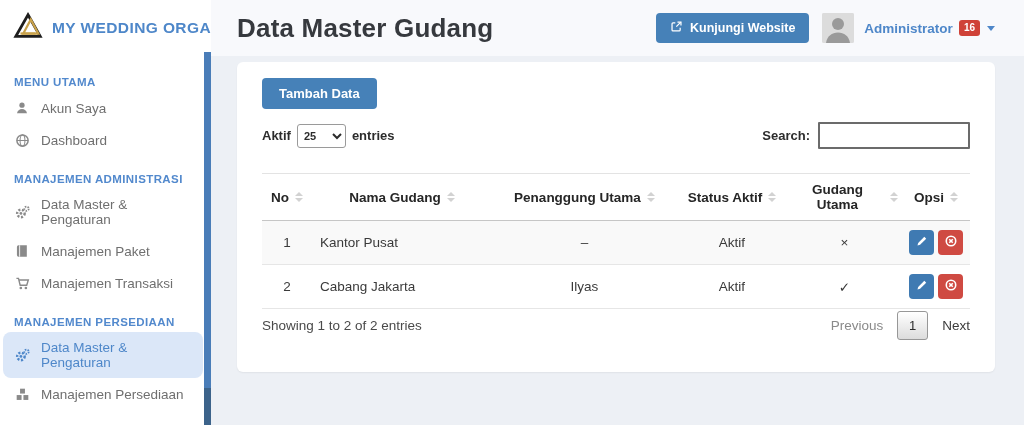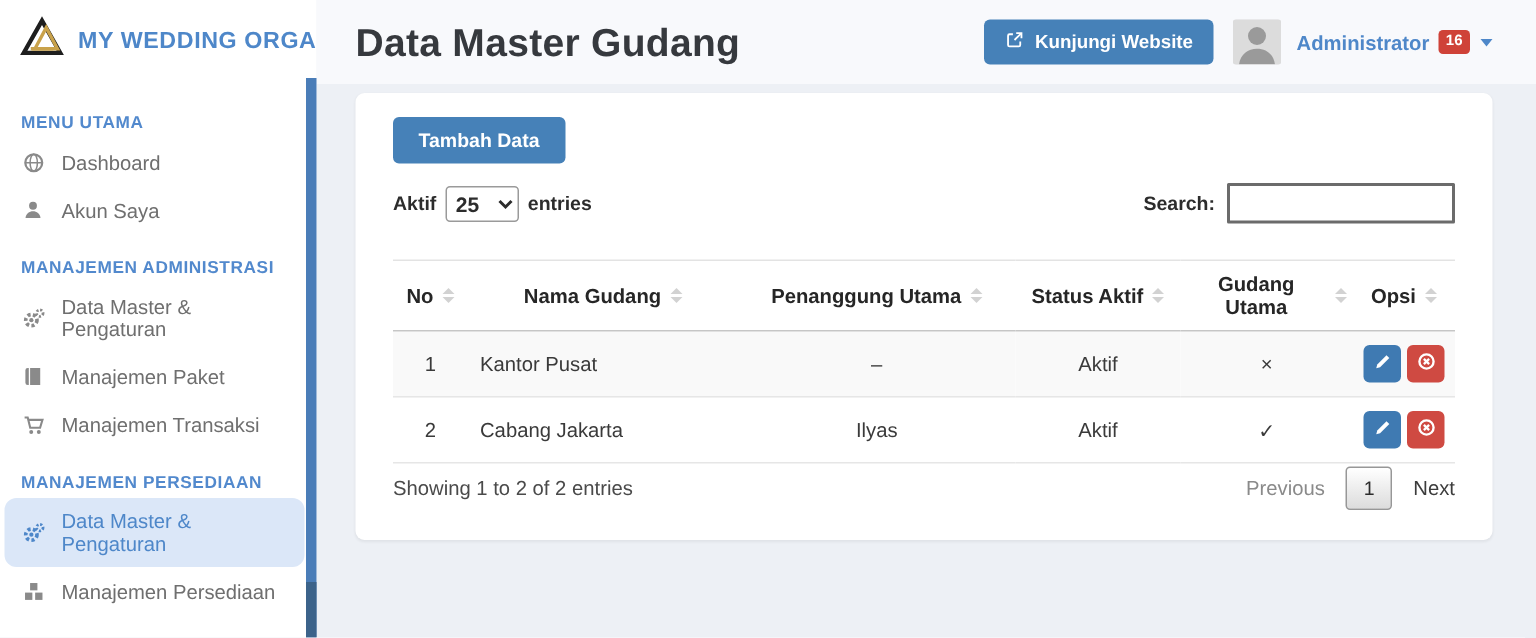--- a/index.html
+++ b/index.html
@@ -39,28 +39,28 @@
             border-radius:2px; overflow:hidden; cursor:pointer; }
   .user-menu { display:flex; align-items:center; cursor:pointer; }
   .user-name { color:#4e87c9; font-size:13.5px; font-weight:bold; }
   .user-badge { background:#cf4238; color:#fff; font-size:10px; font-weight:bold;
                 border-radius:3px; padding:3px 5px; margin-left:6px; line-height:1; }
   .caret-down { width:0; height:0; margin-left:7px; border-left:4.5px solid transparent;
                 border-right:4.5px solid transparent; border-top:5px solid #4e87c9; }
 
   .content { flex:1; padding:6px 29px 0 26px; }
   .card { background:#fff; border-radius:6px; box-shadow:0 1px 2px rgba(0,0,0,.06);
-          padding:16px 25px 20px 25px; }
+          padding:16px 25px 32px 25px; }
   .add-btn { background:#4681b8; border:none; color:#fff; font-family:inherit;
              font-size:13px; font-weight:bold; padding:8px 17px; border-radius:4px;
              cursor:pointer; }
   .controls { display:flex; justify-content:space-between; align-items:center;
               margin-top:13px; font-size:13px; font-weight:bold; color:#2c2c2c; }
   .length-ctl { display:flex; align-items:center; gap:6px; }
-  .length-ctl select { font-family:inherit; font-size:14px; font-weight:bold;
+  .length-ctl select { font-family:inherit; font-size:11px; font-weight:bold;
                        color:#2c2c2c; width:49px; height:24px; border:1px solid #9a9a9a;
                        border-radius:3px; background:#fff; padding:0 2px; cursor:pointer; }
   .search-ctl { display:flex; align-items:center; gap:8px; }
   .search-ctl input { width:152px; height:27px; border:2px solid #6b6b6b; border-radius:1px;
                       font-family:inherit; font-size:13px; padding:0 6px; background:#fff; }
 
   table.data { width:100%; border-collapse:collapse; margin-top:24px; font-size:13.5px;
                color:#3a3a3a; table-layout:fixed; }
   table.data th { font-weight:bold; color:#262626; text-align:center; padding:8px 4px;
                   border-top:1px solid #e3e3e3; border-bottom:1px solid #c6c6c6;
@@ -108,37 +108,37 @@
         </svg>
       </span>
       <span class="brand-name">MY WEDDING ORGAN</span>
     </div>
 
     <nav class="side-nav">
       <div class="side-section">MENU UTAMA</div>
 
       <div class="side-item">
         <span class="ic">
+          <svg width="14" height="14" viewBox="0 0 16 16" fill="currentColor">
+            <circle cx="8" cy="4.8" r="3"></circle>
+            <path d="M2.3 14c.4-3.2 2.8-5 5.7-5s5.3 1.8 5.7 5z"></path>
+          </svg>
+        </span>
+        <span>Akun Saya</span>
+      </div>
+
+      <div class="side-item">
+        <span class="ic">
           <svg width="15" height="15" viewBox="0 0 16 16">
             <circle cx="8" cy="8" r="6" fill="none" stroke="currentColor" stroke-width="1.6"></circle>
             <ellipse cx="8" cy="8" rx="2.6" ry="6" fill="none" stroke="currentColor" stroke-width="1.1"></ellipse>
             <line x1="2" y1="8" x2="14" y2="8" stroke="currentColor" stroke-width="1.1"></line>
           </svg>
         </span>
         <span>Dashboard</span>
-      </div>
-
-      <div class="side-item">
-        <span class="ic">
-          <svg width="14" height="14" viewBox="0 0 16 16" fill="currentColor">
-            <circle cx="8" cy="4.8" r="3"></circle>
-            <path d="M2.3 14c.4-3.2 2.8-5 5.7-5s5.3 1.8 5.7 5z"></path>
-          </svg>
-        </span>
-        <span>Akun Saya</span>
       </div>
 
       <div class="side-section">MANAJEMEN ADMINISTRASI</div>
 
       <div class="side-item">
         <span class="ic">
           <svg width="15" height="15" viewBox="0 0 16 16">
             <circle cx="6.3" cy="9" r="4" fill="none" stroke="currentColor" stroke-width="2.6" stroke-dasharray="2.2 1.7"></circle>
             <circle cx="6.3" cy="9" r="1.5" fill="currentColor"></circle>
             <circle cx="12.3" cy="4" r="2.3" fill="none" stroke="currentColor" stroke-width="2" stroke-dasharray="1.5 1.2"></circle>

